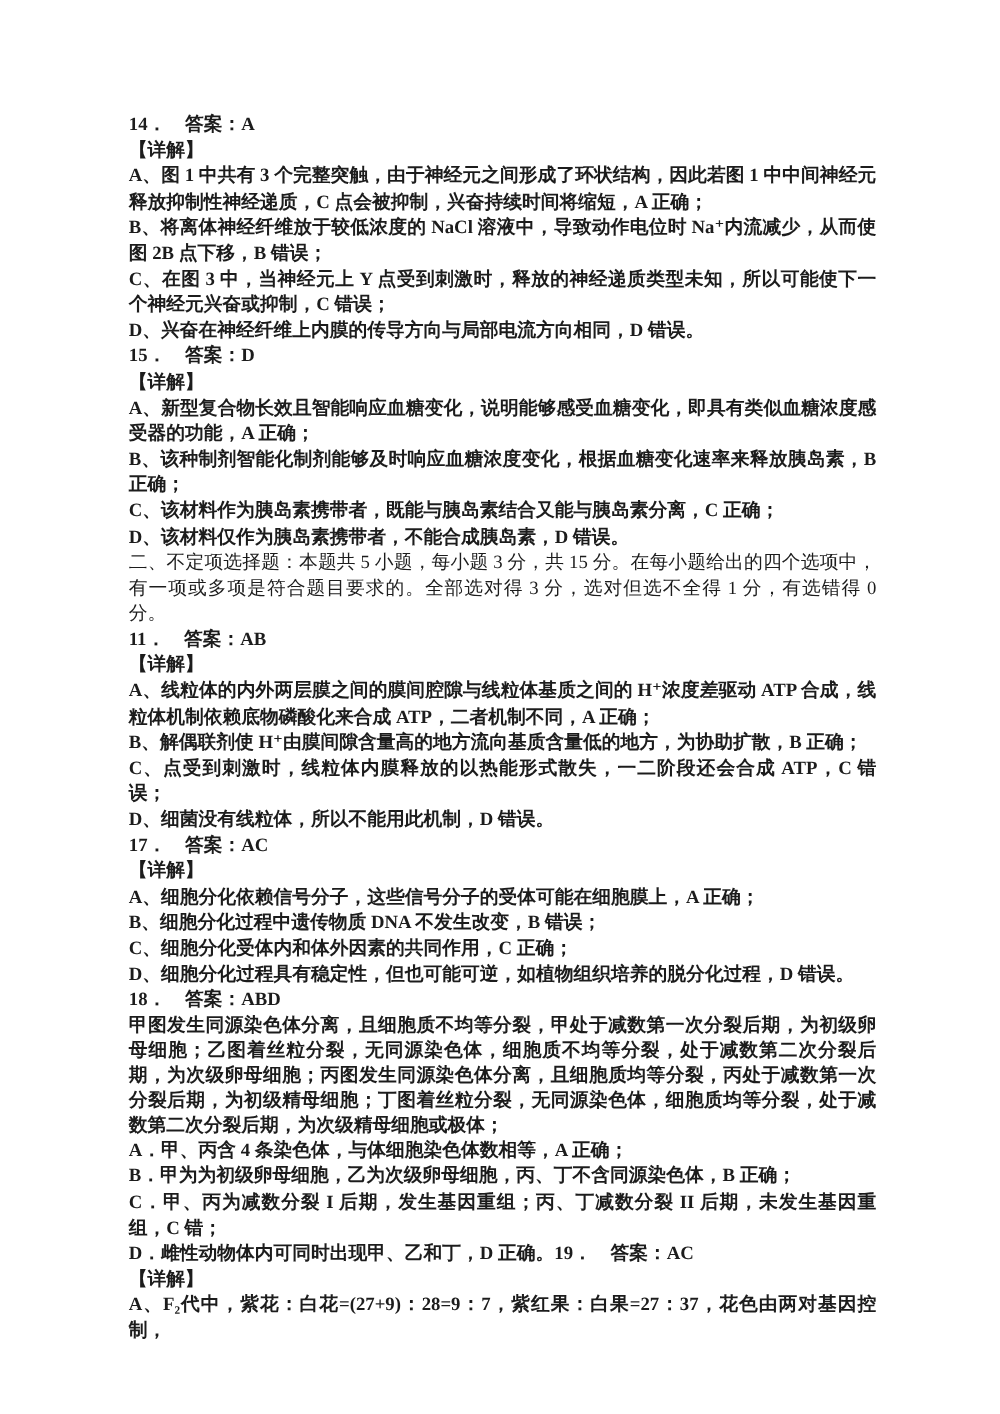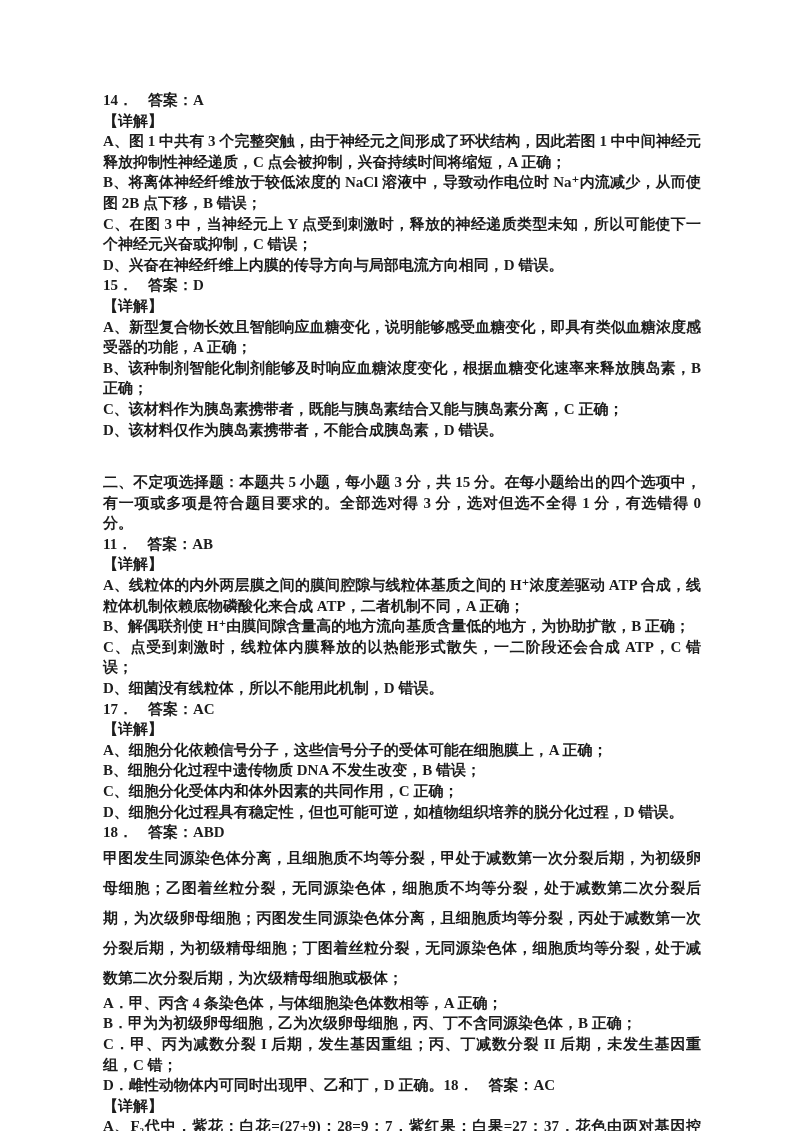--- a/index.html
+++ b/index.html
@@ -29,25 +29,24 @@
     word-break: break-all;
     font-weight: bold;
   }
   .answer-line {
     text-align: left;
   }
   .detail-label {
     text-align: left;
   }
   .section-header {
-    font-weight: bold;
-    margin-top: 32px;
+    font-weight: normal;
   }
   .para-wide {
-    line-height: 30px;
+    line-height: 20px;
   }
 </style>
 </head>
 <body>
 
 <div class="page">
   <div class="block answer-line">14．　答案：A</div>
   <div class="block detail-label">【详解】</div>
   <div class="block para">A、图 1 中共有 3 个完整突触，由于神经元之间形成了环状结构，因此若图 1 中中间神经元释放抑制性神经递质，C 点会被抑制，兴奋持续时间将缩短，A 正确；</div>
   <div class="block para">B、将离体神经纤维放于较低浓度的 NaCl 溶液中，导致动作电位时 Na⁺内流减少，从而使图 2B 点下移，B 错误；</div>
@@ -70,16 +69,16 @@
   <div class="block detail-label">【详解】</div>
   <div class="block para">A、细胞分化依赖信号分子，这些信号分子的受体可能在细胞膜上，A 正确；</div>
   <div class="block para">B、细胞分化过程中遗传物质 DNA 不发生改变，B 错误；</div>
   <div class="block para">C、细胞分化受体内和体外因素的共同作用，C 正确；</div>
   <div class="block para">D、细胞分化过程具有稳定性，但也可能可逆，如植物组织培养的脱分化过程，D 错误。</div>
   <div class="block answer-line">18．　答案：ABD</div>
   <div class="block para-wide">甲图发生同源染色体分离，且细胞质不均等分裂，甲处于减数第一次分裂后期，为初级卵母细胞；乙图着丝粒分裂，无同源染色体，细胞质不均等分裂，处于减数第二次分裂后期，为次级卵母细胞；丙图发生同源染色体分离，且细胞质均等分裂，丙处于减数第一次分裂后期，为初级精母细胞；丁图着丝粒分裂，无同源染色体，细胞质均等分裂，处于减数第二次分裂后期，为次级精母细胞或极体；</div>
   <div class="block para">A．甲、丙含 4 条染色体，与体细胞染色体数相等，A 正确；</div>
   <div class="block para">B．甲为为初级卵母细胞，乙为次级卵母细胞，丙、丁不含同源染色体，B 正确；</div>
   <div class="block para">C．甲、丙为减数分裂 I 后期，发生基因重组；丙、丁减数分裂 II 后期，未发生基因重组，C 错；</div>
-  <div class="block para">D．雌性动物体内可同时出现甲、乙和丁，D 正确。18．　答案：AC</div>
+  <div class="block para">D．雌性动物体内可同时出现甲、乙和丁，D 正确。19．　答案：AC</div>
   <div class="block detail-label">【详解】</div>
   <div class="block para">A、F₂代中，紫花：白花=(27+9)：28=9：7，紫红果：白果=27：37，花色由两对基因控制，</div>
 </div>
 
 </body></html>

